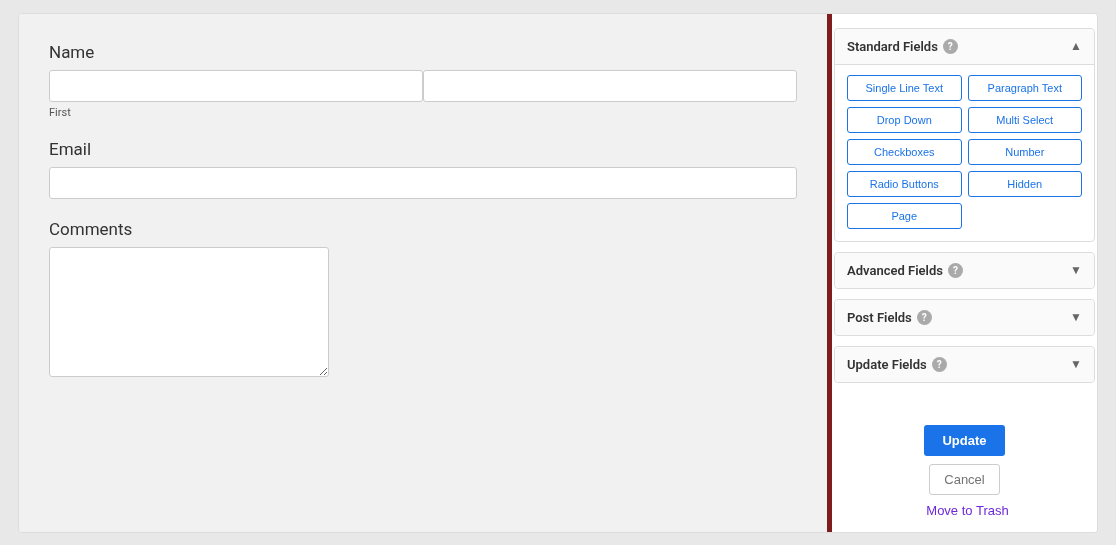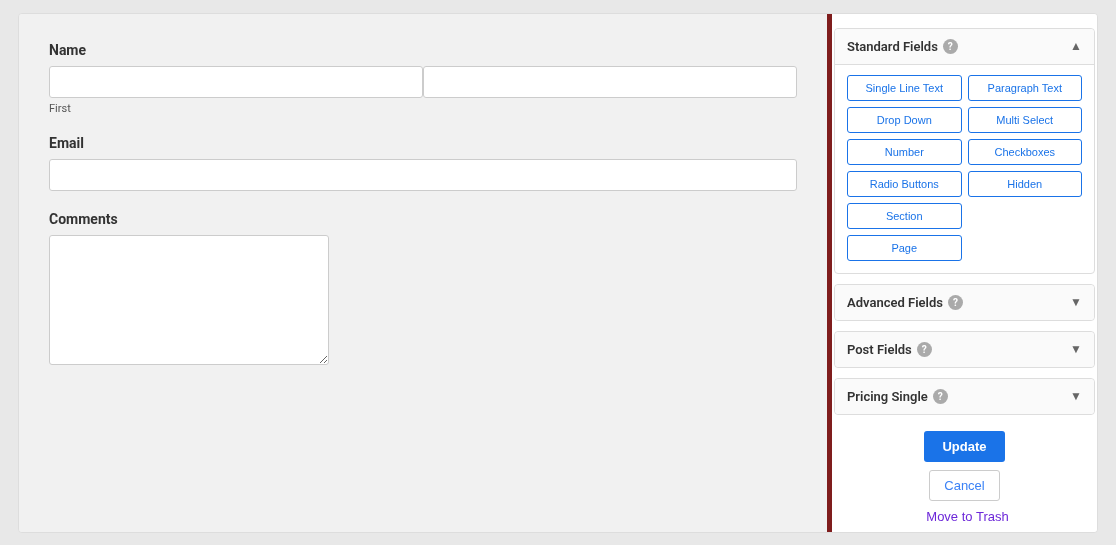--- a/index.html
+++ b/index.html
@@ -26,22 +26,22 @@
     
     .form-panel {
       flex: 1;
       padding: 28px 30px;
       background: #f1f1f1;
     }
     .field-group {
       margin-bottom: 20px;
     }
     .field-label {
-      font-size: 14px;
-      font-weight: 700;
+      font-size: 17px;
+      font-weight: 400;
       color: #333;
       margin-bottom: 8px;
       display: block;
     }
     .name-row {
       display: flex;
     }
     .name-col {
       display: flex;
       flex-direction: column;
@@ -162,21 +162,21 @@
       color: #fff;
       border: none;
       border-radius: 3px;
       padding: 8px 18px;
       font-size: 13px;
       font-weight: 600;
       cursor: pointer;
     }
     .btn-cancel {
       background: #fff;
-      color: #3b82f6;
+      color: #737373;
       border: 1px solid #ccc;
       border-radius: 3px;
       padding: 7px 14px;
       font-size: 13px;
       cursor: pointer;
     }
     .btn-trash {
       background: none;
       border: none;
       color: #6d28d9;
@@ -225,25 +225,24 @@
           <span class="help-icon">?</span>
         </span>
         <span class="chevron-icon">▲</span>
       </div>
       <div class="sidebar-section-body">
         <div class="field-buttons-grid">
           <button class="field-btn">Single Line Text</button>
           <button class="field-btn">Paragraph Text</button>
           <button class="field-btn">Drop Down</button>
           <button class="field-btn">Multi Select</button>
+          <button class="field-btn">Checkboxes</button>
           <button class="field-btn">Number</button>
-          <button class="field-btn">Checkboxes</button>
           <button class="field-btn">Radio Buttons</button>
           <button class="field-btn">Hidden</button>
-          <button class="field-btn">Section</button>
           <button class="field-btn single-col">Page</button>
         </div>
       </div>
     </div>
 
     <div class="sidebar-section">
       <div class="sidebar-section-header collapsed">
         <span class="sidebar-section-title">
           <span>Advanced Fields</span>
           <span class="help-icon">?</span>
@@ -258,21 +257,21 @@
           <span>Post Fields</span>
           <span class="help-icon">?</span>
         </span>
         <span class="chevron-icon">▼</span>
       </div>
     </div>
 
     <div class="sidebar-section">
       <div class="sidebar-section-header collapsed">
         <span class="sidebar-section-title">
-          <span>Pricing Single</span>
+          <span>Update Fields</span>
           <span class="help-icon">?</span>
         </span>
         <span class="chevron-icon">▼</span>
       </div>
     </div>
 
     <div class="action-row">
       <button class="btn-update">Update</button>
       <button class="btn-cancel">Cancel</button>
       <button class="btn-trash">Move to Trash</button>

